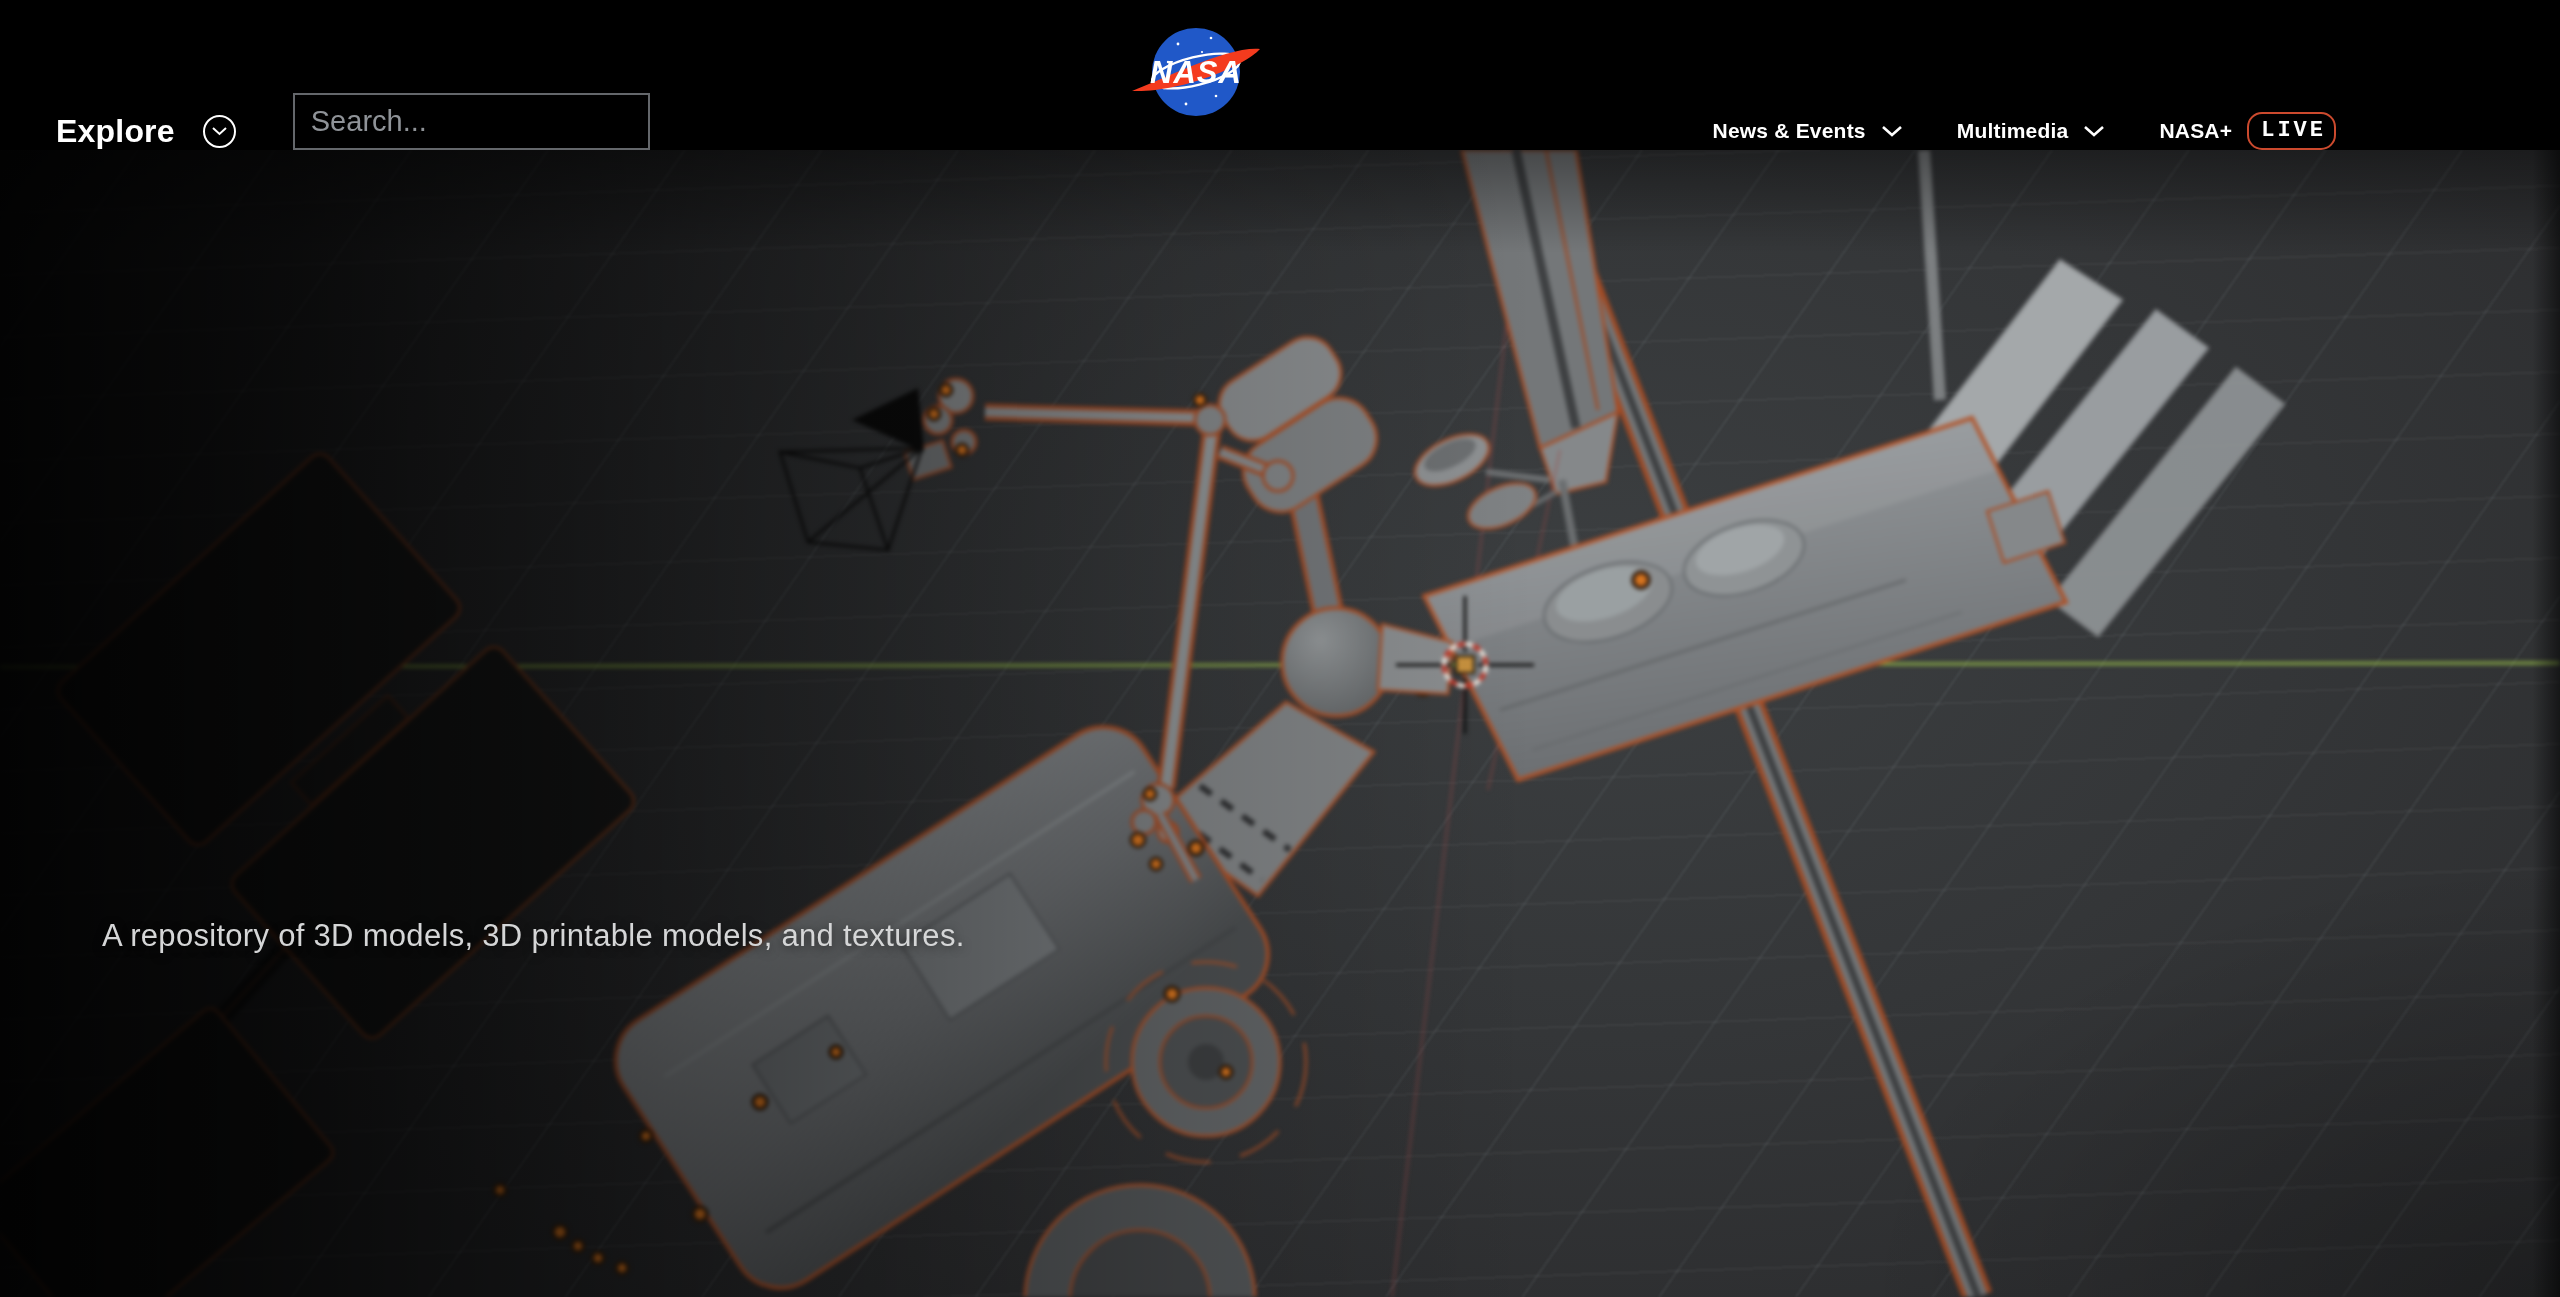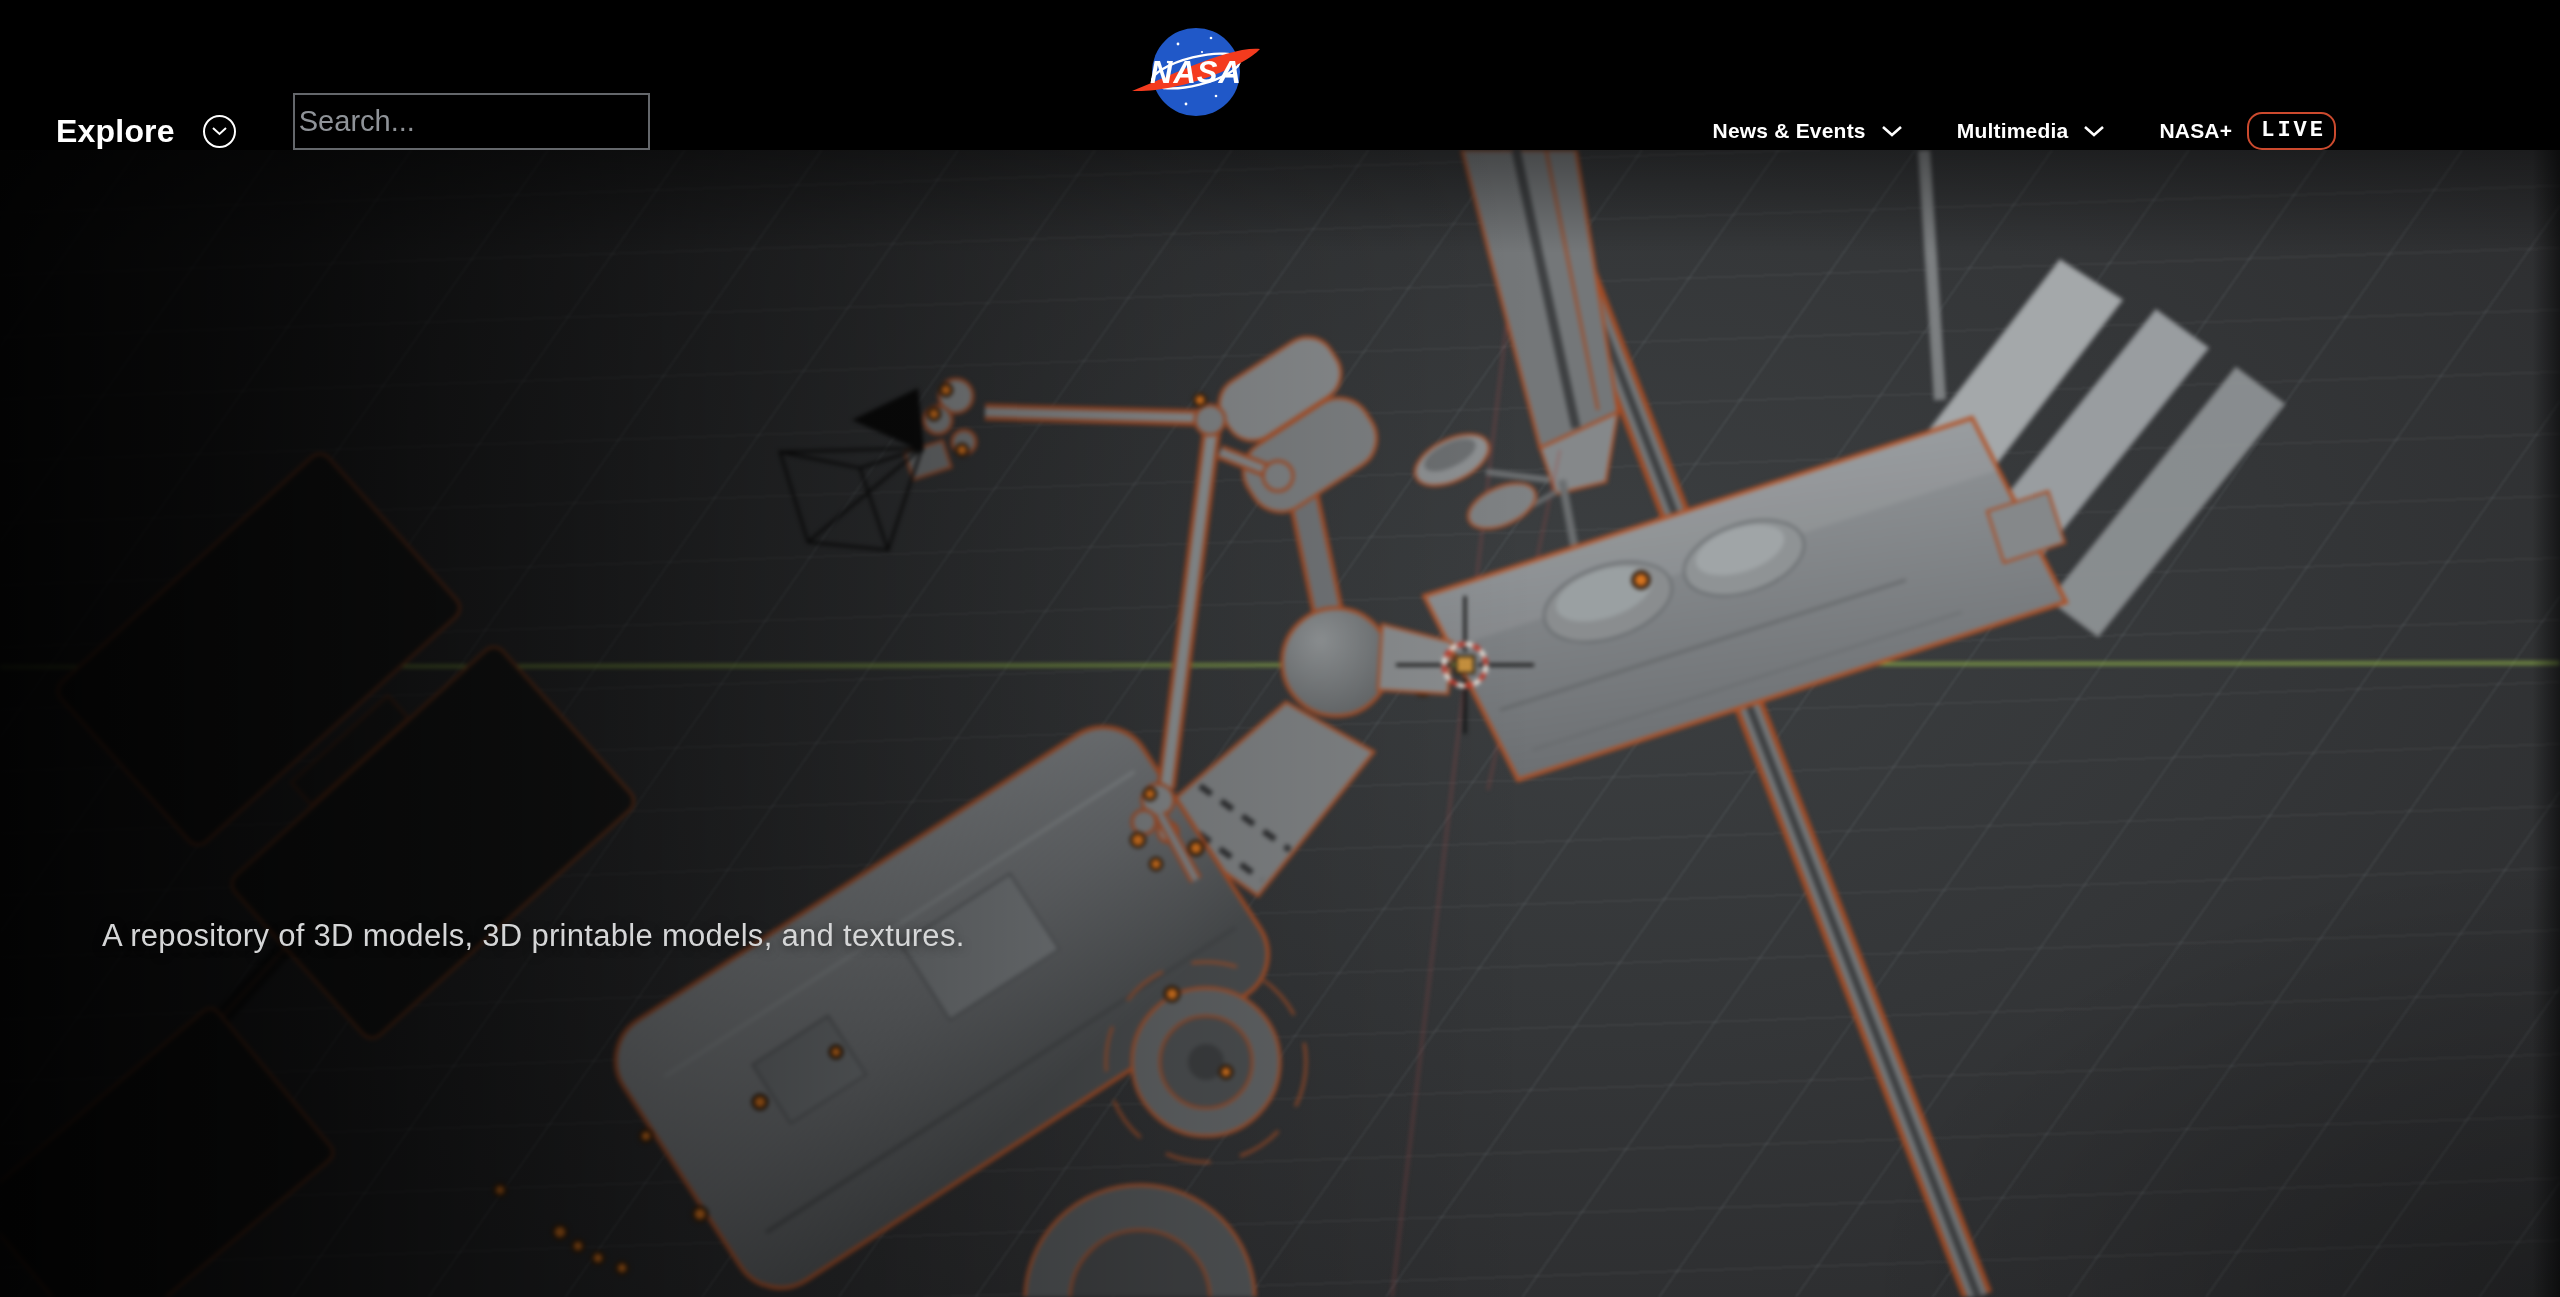--- a/index.html
+++ b/index.html
@@ -17,21 +17,21 @@
   }
   .explore-btn { display:flex; align-items:center; gap:28px; cursor:pointer; }
   .explore-label { font-size:32px; font-weight:700; color:#fff; letter-spacing:.2px; }
   .circle-chevron {
     width:33px; height:33px; border:2px solid #fff; border-radius:50%;
     display:flex; align-items:center; justify-content:center; flex:0 0 auto;
   }
   .search-input {
     margin-left:57px; width:357px; height:57px;
     background:#000; border:2px solid #64676b; color:#fff;
-    font-size:29px; padding:0 4px; outline:none;
+    font-size:29px; padding:0 16px; outline:none;
     font-family:"Liberation Sans","DejaVu Sans",sans-serif;
   }
   .search-input::placeholder { color:#8f9398; opacity:1; }
 
   .logo-wrap { position:absolute; left:50%; top:22px; transform:translateX(-50%); cursor:pointer;font-style:italic; }
 
   .nav-right { margin-left:auto; display:flex; align-items:center; gap:54px; }
   .nav-item { display:flex; align-items:center; gap:15px; cursor:pointer; }
   .nav-label { font-size:21px; font-weight:700; color:#fff; letter-spacing:.2px; }
   .live-badge {

